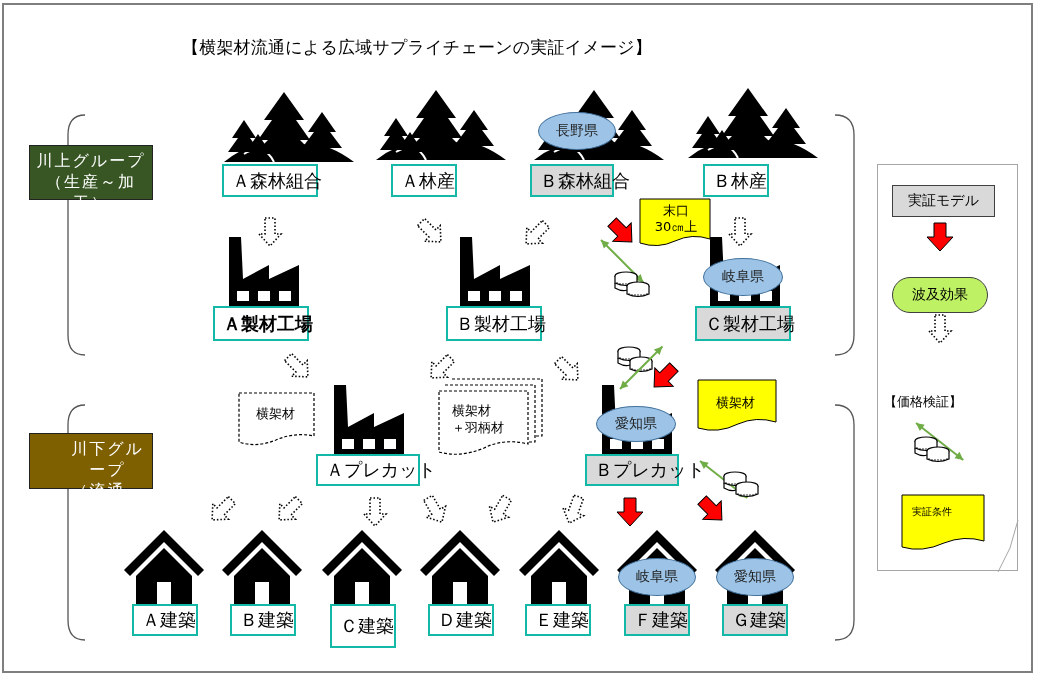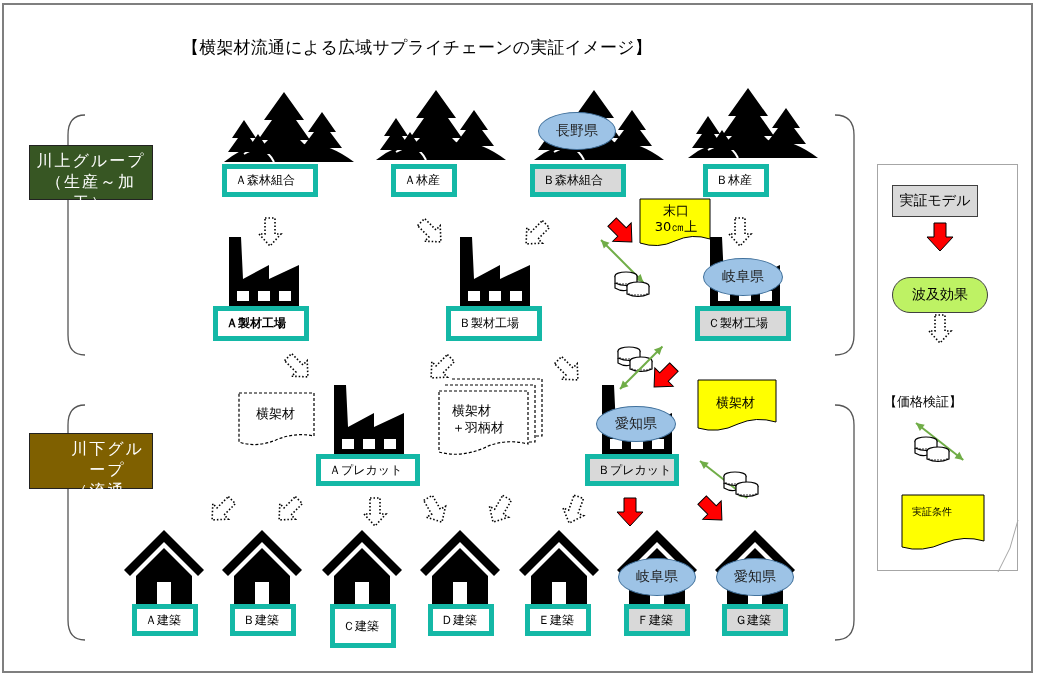--- a/index.html
+++ b/index.html
@@ -2,22 +2,22 @@
 <html><head>
 <meta charset="utf-8">
 <style>
   html, body { margin: 0; padding: 0; background: #ffffff; }
   body { width: 1037px; height: 677px; position: relative; overflow: hidden;
          font-family: "DejaVu Sans", "Liberation Sans", sans-serif; color: #000; }
   .frame { position: absolute; left: 2px; top: 3px; width: 1031px; height: 670px;
            border: 2px solid #7f7f7f; box-sizing: border-box; }
   .abs { position: absolute; }
   .title { position: absolute; left: 182px; top: 36px; font-size: 17px; letter-spacing: 0.2px; white-space: nowrap; }
-  .label { position: absolute; border: 5px solid #14b8a6; background: #fff; box-sizing: border-box;
-           font-size: 12px; display: flex; align-items: center; padding-left: 8px; white-space: nowrap; }
+  .label { position: absolute; border: 2px solid #14b8a6; background: #fff; box-sizing: border-box;
+           font-size: 18px; display: flex; align-items: center; padding-left: 8px; white-space: nowrap; }
   .label.gray { background: #d9d9d9; }
   .group { position: absolute; border: 1px solid #222; box-sizing: border-box; color: #fff;
            font-size: 16px; text-align: center; line-height: 21px; padding-top: 4px; letter-spacing: 2px; }
   .group.up { background: #375623; }
   .group.down { background: #7f6000; }
   .ellipse { position: absolute; background: #9dc3e6; border: 1px solid #41719c; border-radius: 50%;
              box-sizing: border-box; display: flex; align-items: center; justify-content: center;
              font-size: 14px; color: #1f1f1f; }
   .doc { position: absolute; font-size: 13px; }
   .panel { position: absolute; left: 877px; top: 164px; width: 141px; height: 407px; border: 1px solid #a6a6a6;
@@ -107,21 +107,21 @@
 
 <svg style="left:376px;top:90px;" width="130" height="72">
     <use href="#forest"></use>
   </svg>
 <div class="label" style="left:391px;top:164px;width:66px;height:33px;">Ａ林産</div>
 
 <svg style="left:534px;top:90px;" width="130" height="72">
     <use href="#forest"></use>
   </svg>
 <div class="ellipse" style="left:538px;top:112px;width:78px;height:38px;">長野県</div>
-<div class="label gray" style="left:530px;top:164px;width:96px;height:33px;">Ｂ森林組合</div>
+<div class="label gray" style="left:530px;top:164px;width:84px;height:33px;">Ｂ森林組合</div>
 
 <svg style="left:688px;top:88px;" width="130" height="72">
     <use href="#forest"></use>
   </svg>
 <div class="label" style="left:703px;top:164px;width:66px;height:33px;">Ｂ林産</div>
 
 <svg style="left:270px;top:232px;" width="1" height="1">
     <use href="#dashed-arrow"></use>
   </svg>
 <svg style="left:431px;top:232px;" width="1" height="1">
@@ -317,21 +317,21 @@
 <svg style="left:715px;top:530px;" width="80" height="82">
     <use href="#house"></use>
   </svg>
 <div class="ellipse" style="left:716px;top:558px;width:78px;height:38px;">愛知県</div>
 <div class="label gray" style="left:722px;top:604px;width:66px;height:32px;">Ｇ建築</div>
 
 <div class="panel">
   <svg style="left:120px;top:355px;" width="20" height="52">
     <path d="M20 0 L12 28 L0 52" fill="none" stroke="#a6a6a6" stroke-width="1"></path>
   </svg>
-  <div class="pbox" style="left:14px;top:20px;width:86px;height:32px;background:#d9d9d9;">実証モデル</div>
+  <div class="pbox" style="left:14px;top:20px;width:103px;height:32px;background:#d9d9d9;">実証モデル</div>
   <svg style="left:62px;top:72px;" width="1" height="1">
       <use href="#red-arrow"></use>
     </svg>
   <div class="pbox" style="left:14px;top:112px;width:96px;height:36px;background:#bef264;border-radius:18px;">波及効果</div>
   <svg style="left:62px;top:164px;" width="1" height="1">
       <use href="#dashed-arrow"></use>
     </svg>
   <div class="abs" style="left:6px;top:228px;font-size:13px;">【価格検証】</div>
   <svg style="left:38px;top:258px;" width="1" height="1">
       <g transform="rotate(38)">

